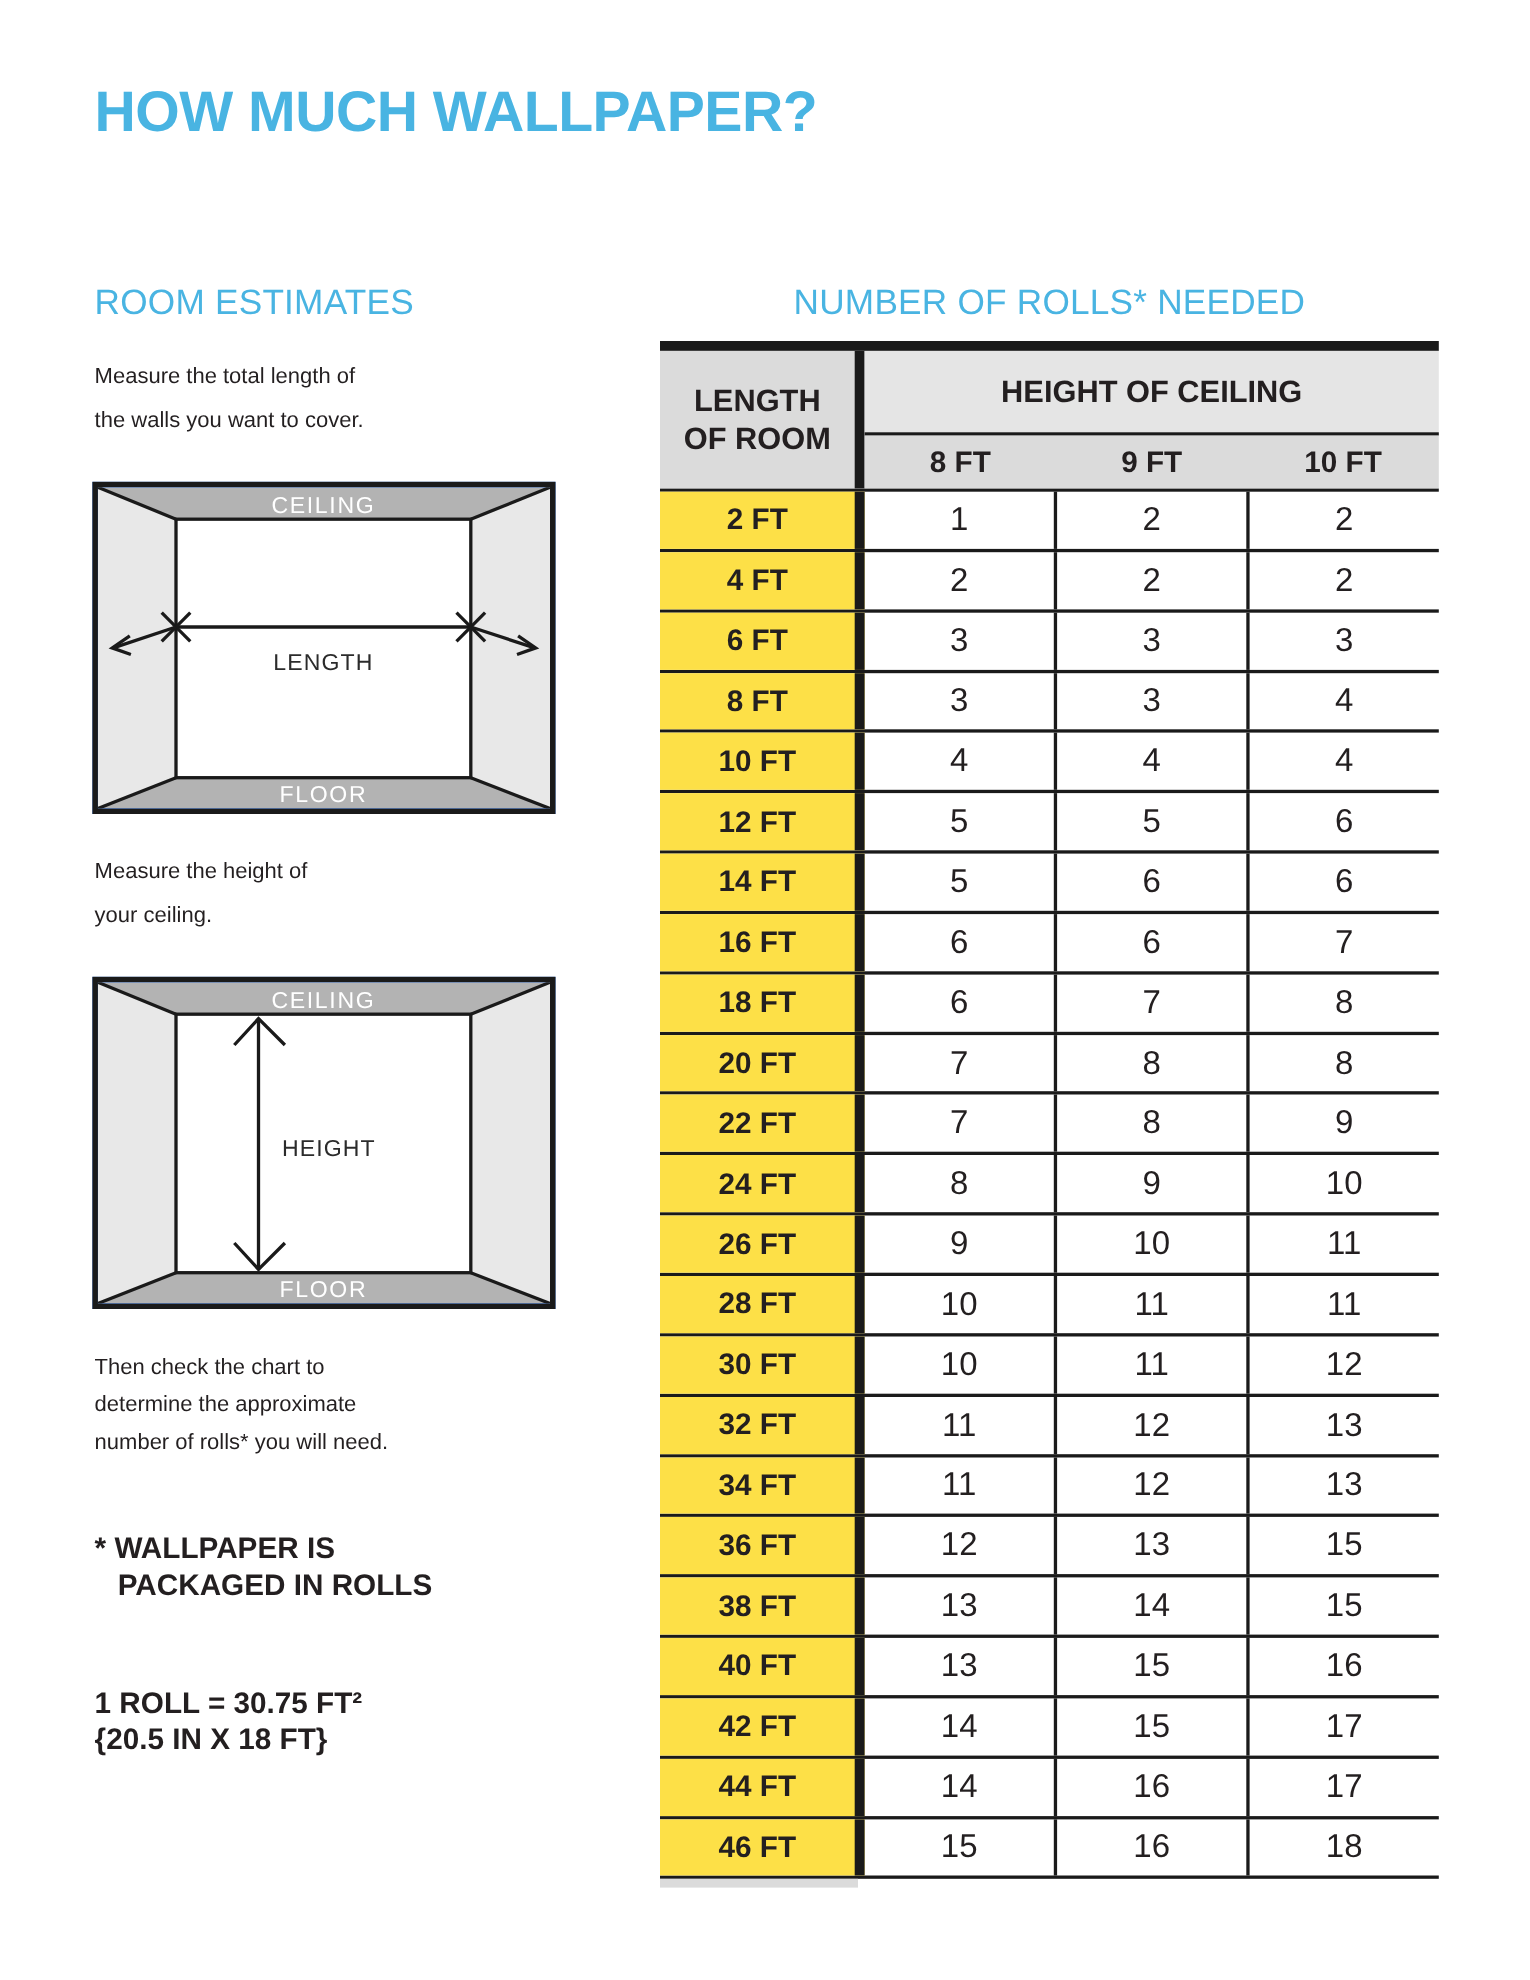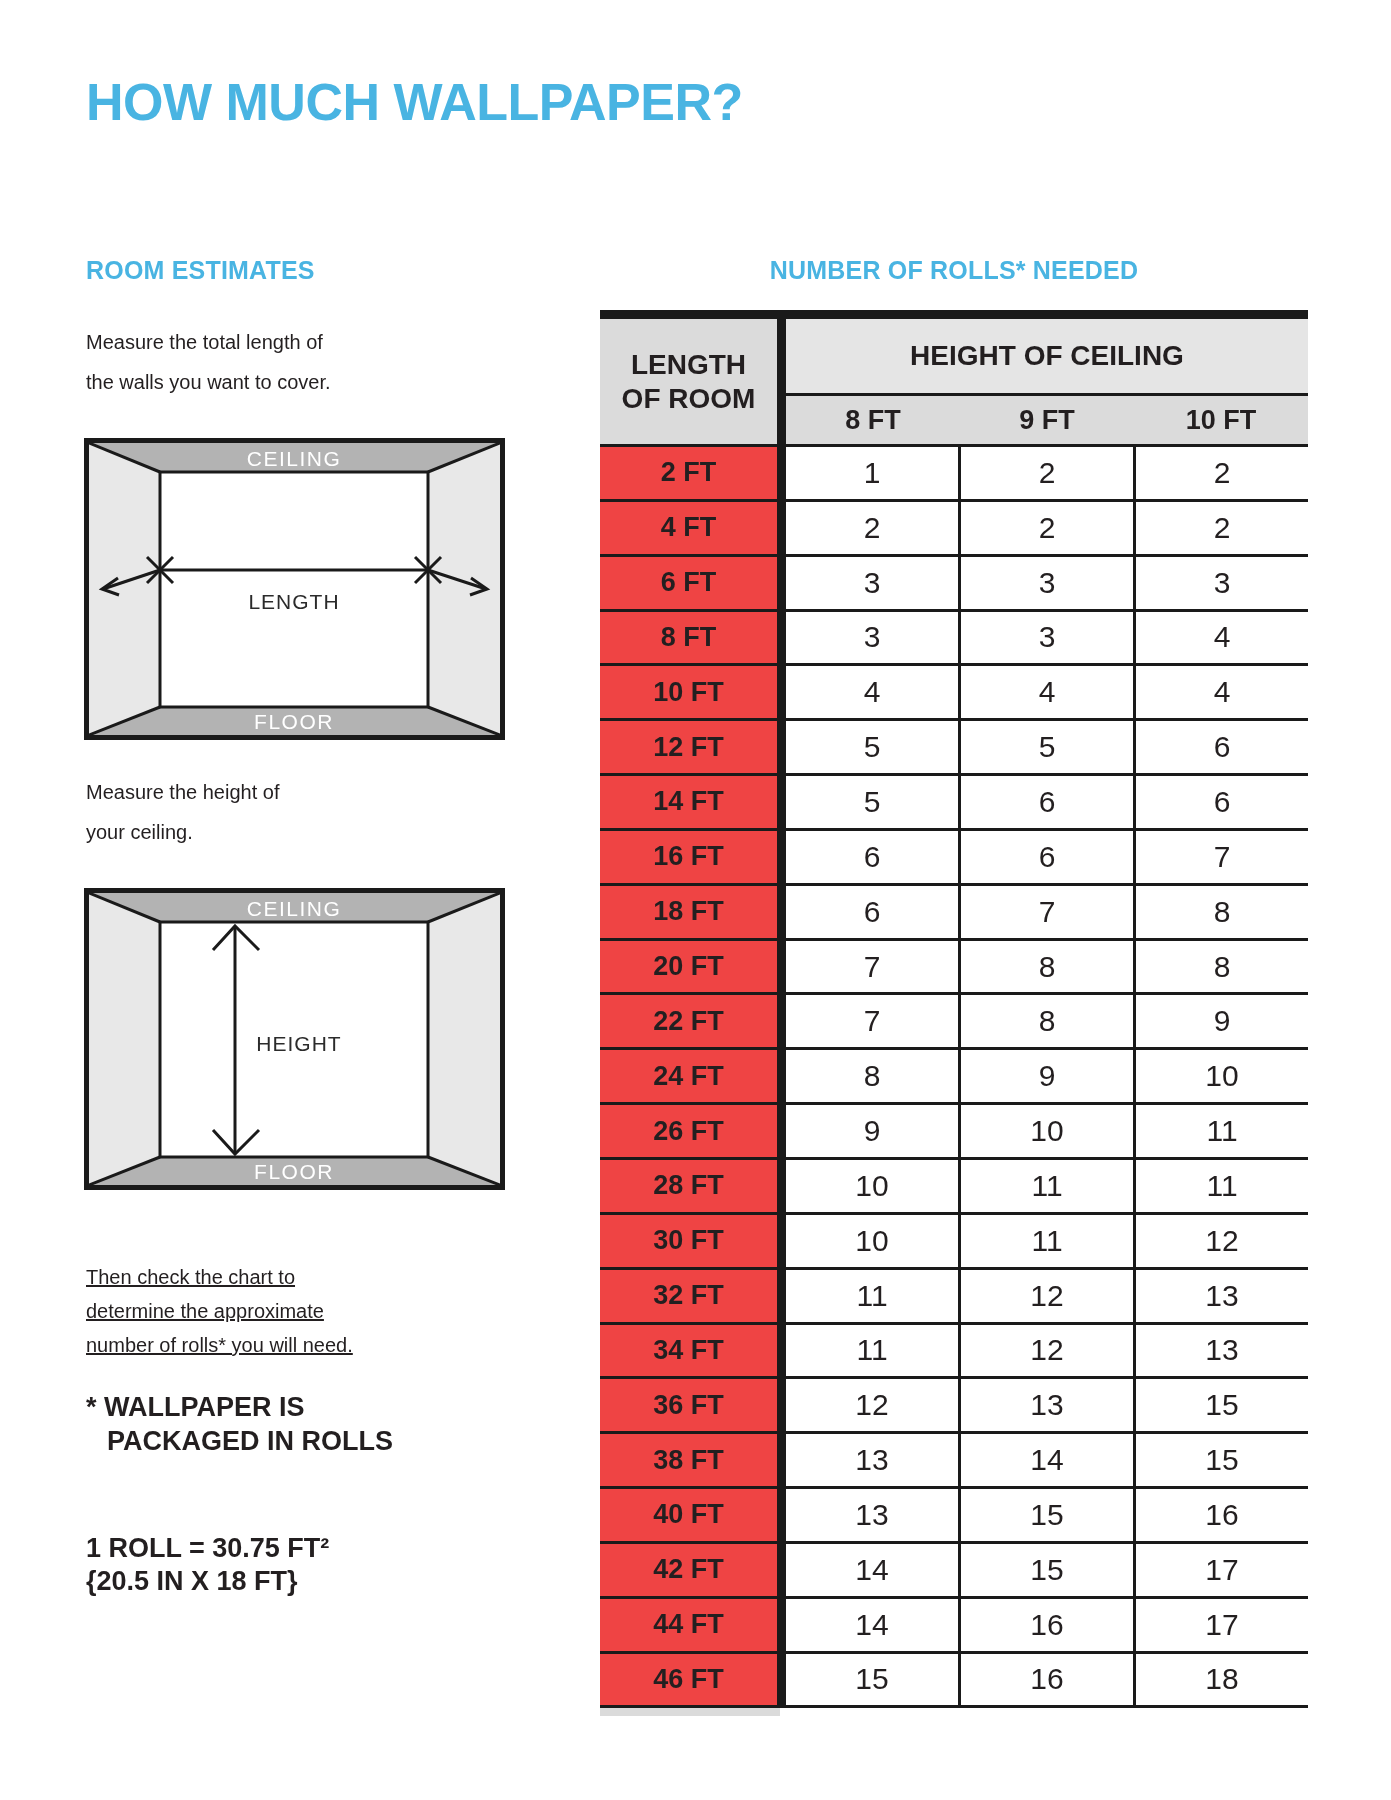--- a/index.html
+++ b/index.html
@@ -3,21 +3,21 @@
 <meta charset="utf-8">
 <style>
   html,body{margin:0;padding:0;background:#ffffff;}
   body{width:1391px;height:1800px;position:relative;overflow:hidden;
        font-family:"Liberation Sans",sans-serif;color:#231f20;}
   .abs{position:absolute;}
 
   .page-title{left:86px;top:76px;font-size:52px;font-weight:bold;
     color:#49b4e2;letter-spacing:-0.5px;line-height:1;}
 
-  .section-heading{font-size:25px;font-weight:bold;color:#49b4e2;letter-spacing:0.2px;}
+  .section-heading{font-size:32px;font-weight:normal;color:#49b4e2;letter-spacing:0.2px;}
   .h-room{left:86px;top:256px;}
   .h-rolls{left:600px;top:256px;width:708px;text-align:center;}
 
   .para{left:86px;font-size:20px;line-height:40px;color:#231f20;}
   .para3{line-height:34px;}
   .footnote{left:86px;top:1390px;font-size:27px;font-weight:bold;line-height:34px;}
   .footnote .indent{padding-left:21px;}
   .rollinfo{left:86px;top:1488px;font-size:27px;font-weight:bold;line-height:33px;margin-top:44px;}
 
   .diagram{left:84px;width:411px;height:292px;border:5px solid #1a1a1a;background:#3b82f6;}
@@ -30,21 +30,21 @@
   .col1-header{width:177px;background:#dbdbdb;border-right:9px solid #1a1a1a;
     display:flex;flex-direction:column;justify-content:center;align-items:center;
     font-size:28px;font-weight:bold;line-height:34px;text-align:center;}
   .right-header{flex:1;}
   .group-header{height:74px;background:#e5e5e5;border-bottom:3px solid #1a1a1a;
     display:flex;align-items:center;justify-content:center;font-size:28px;font-weight:bold;}
   .sub-headers{display:flex;height:48px;background:#dbdbdb;}
   .sub-headers .sub{flex:1;display:flex;align-items:center;justify-content:center;
     font-size:27px;font-weight:bold;}
   .trow{display:flex;height:54.85px;box-sizing:border-box;border-bottom:3px solid #1a1a1a;}
-  .trow .label{width:177px;background:#ef4444;border-right:9px solid #1a1a1a;
+  .trow .label{width:177px;background:#fde047;border-right:9px solid #1a1a1a;
     display:flex;align-items:center;justify-content:center;font-size:27px;font-weight:bold;}
   .trow .val{flex:1;display:flex;align-items:center;justify-content:center;font-size:30px;}
   .trow .val + .val{border-left:3px solid #1a1a1a;}
   .stub{width:180px;height:8px;background:#dbdbdb;}
 </style>
 </head>
 <body>
 
 <div class="abs page-title">HOW MUCH WALLPAPER?</div>
 
@@ -108,21 +108,21 @@
       <line x1="146" y1="33" x2="146" y2="261"></line>
       <path d="M124 57 L146 33 L170 57"></path>
       <path d="M124 237 L146 261 L170 237"></path>
     </g>
     <text x="205" y="23" text-anchor="middle" font-size="21" letter-spacing="1.5" fill="#ffffff">CEILING</text>
     <text x="205" y="286" text-anchor="middle" font-size="21" letter-spacing="1.5" fill="#ffffff">FLOOR</text>
     <text x="210" y="158" text-anchor="middle" font-size="21" letter-spacing="1" fill="#2b2b2b">HEIGHT</text>
   </svg>
 </div>
 
-<div class="abs para para3" style="top:1260px;text-decoration:underline;">
+<div class="abs para para3" style="top:1226px;">
   <div>Then check the chart to</div>
   <div>determine the approximate</div>
   <div>number of rolls* you will need.</div>
 </div>
 
 <div class="abs footnote">
   <div>* WALLPAPER IS</div>
   <div class="indent">PACKAGED IN ROLLS</div>
 </div>
 

